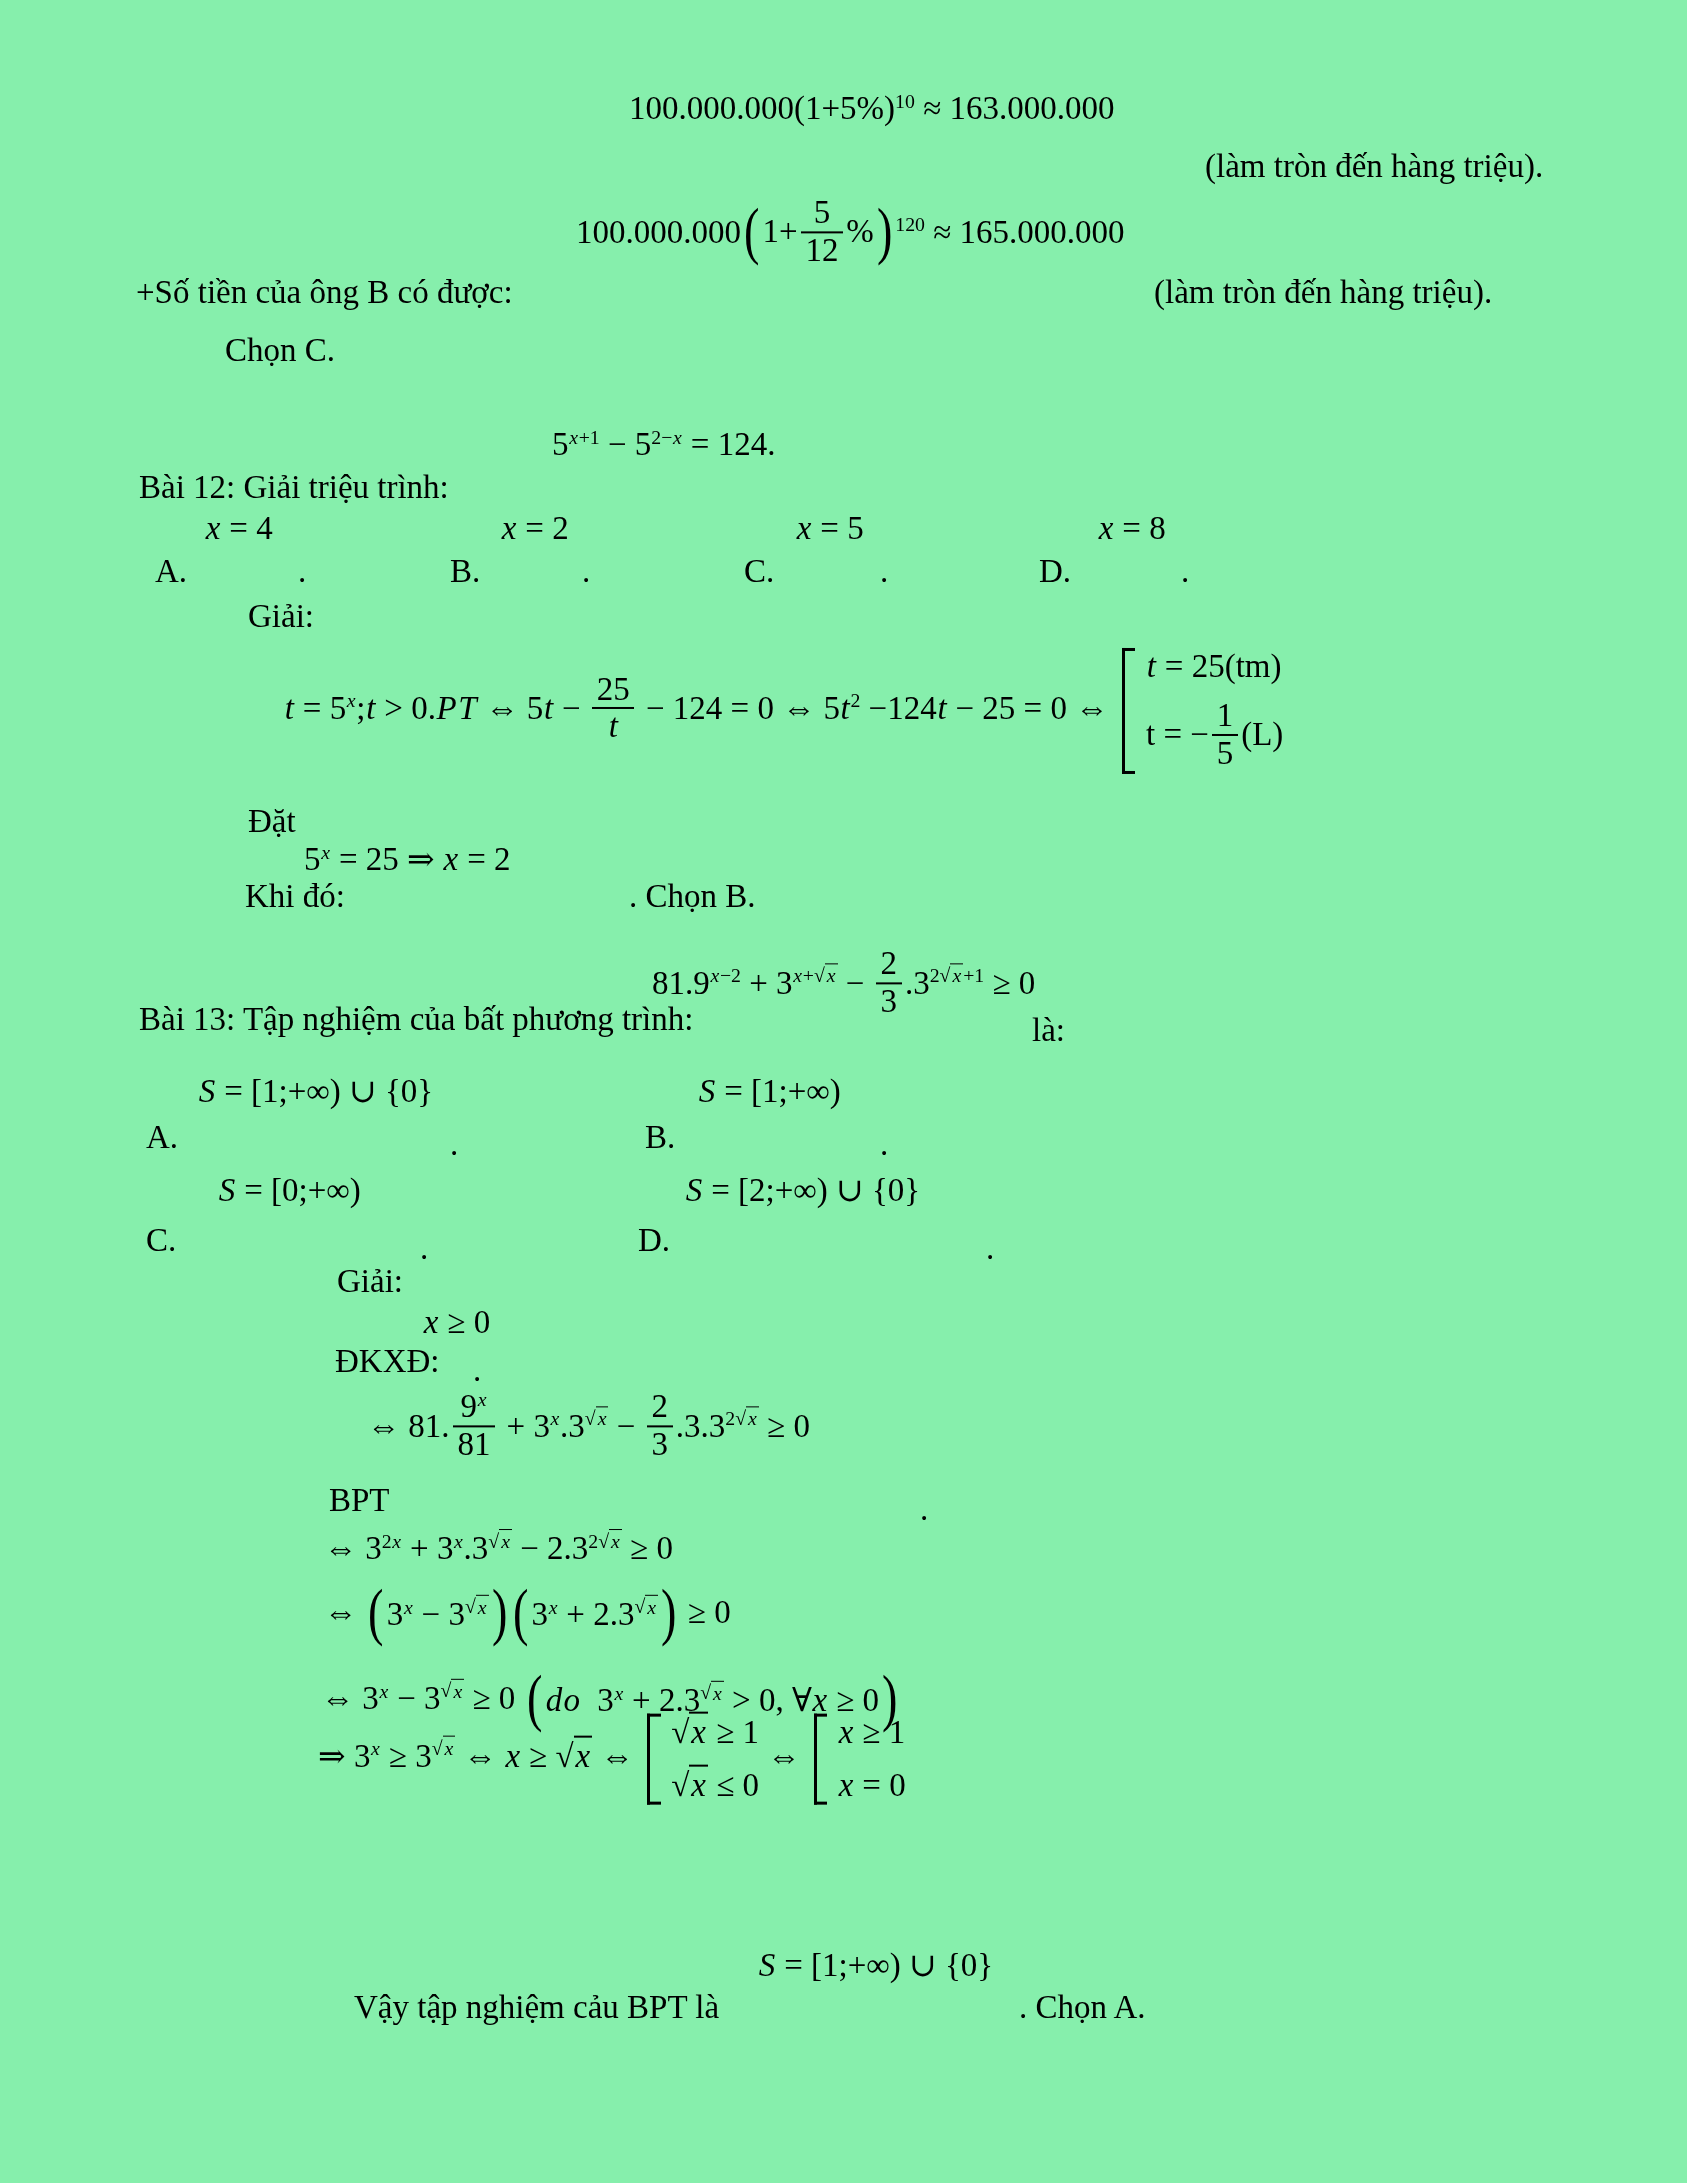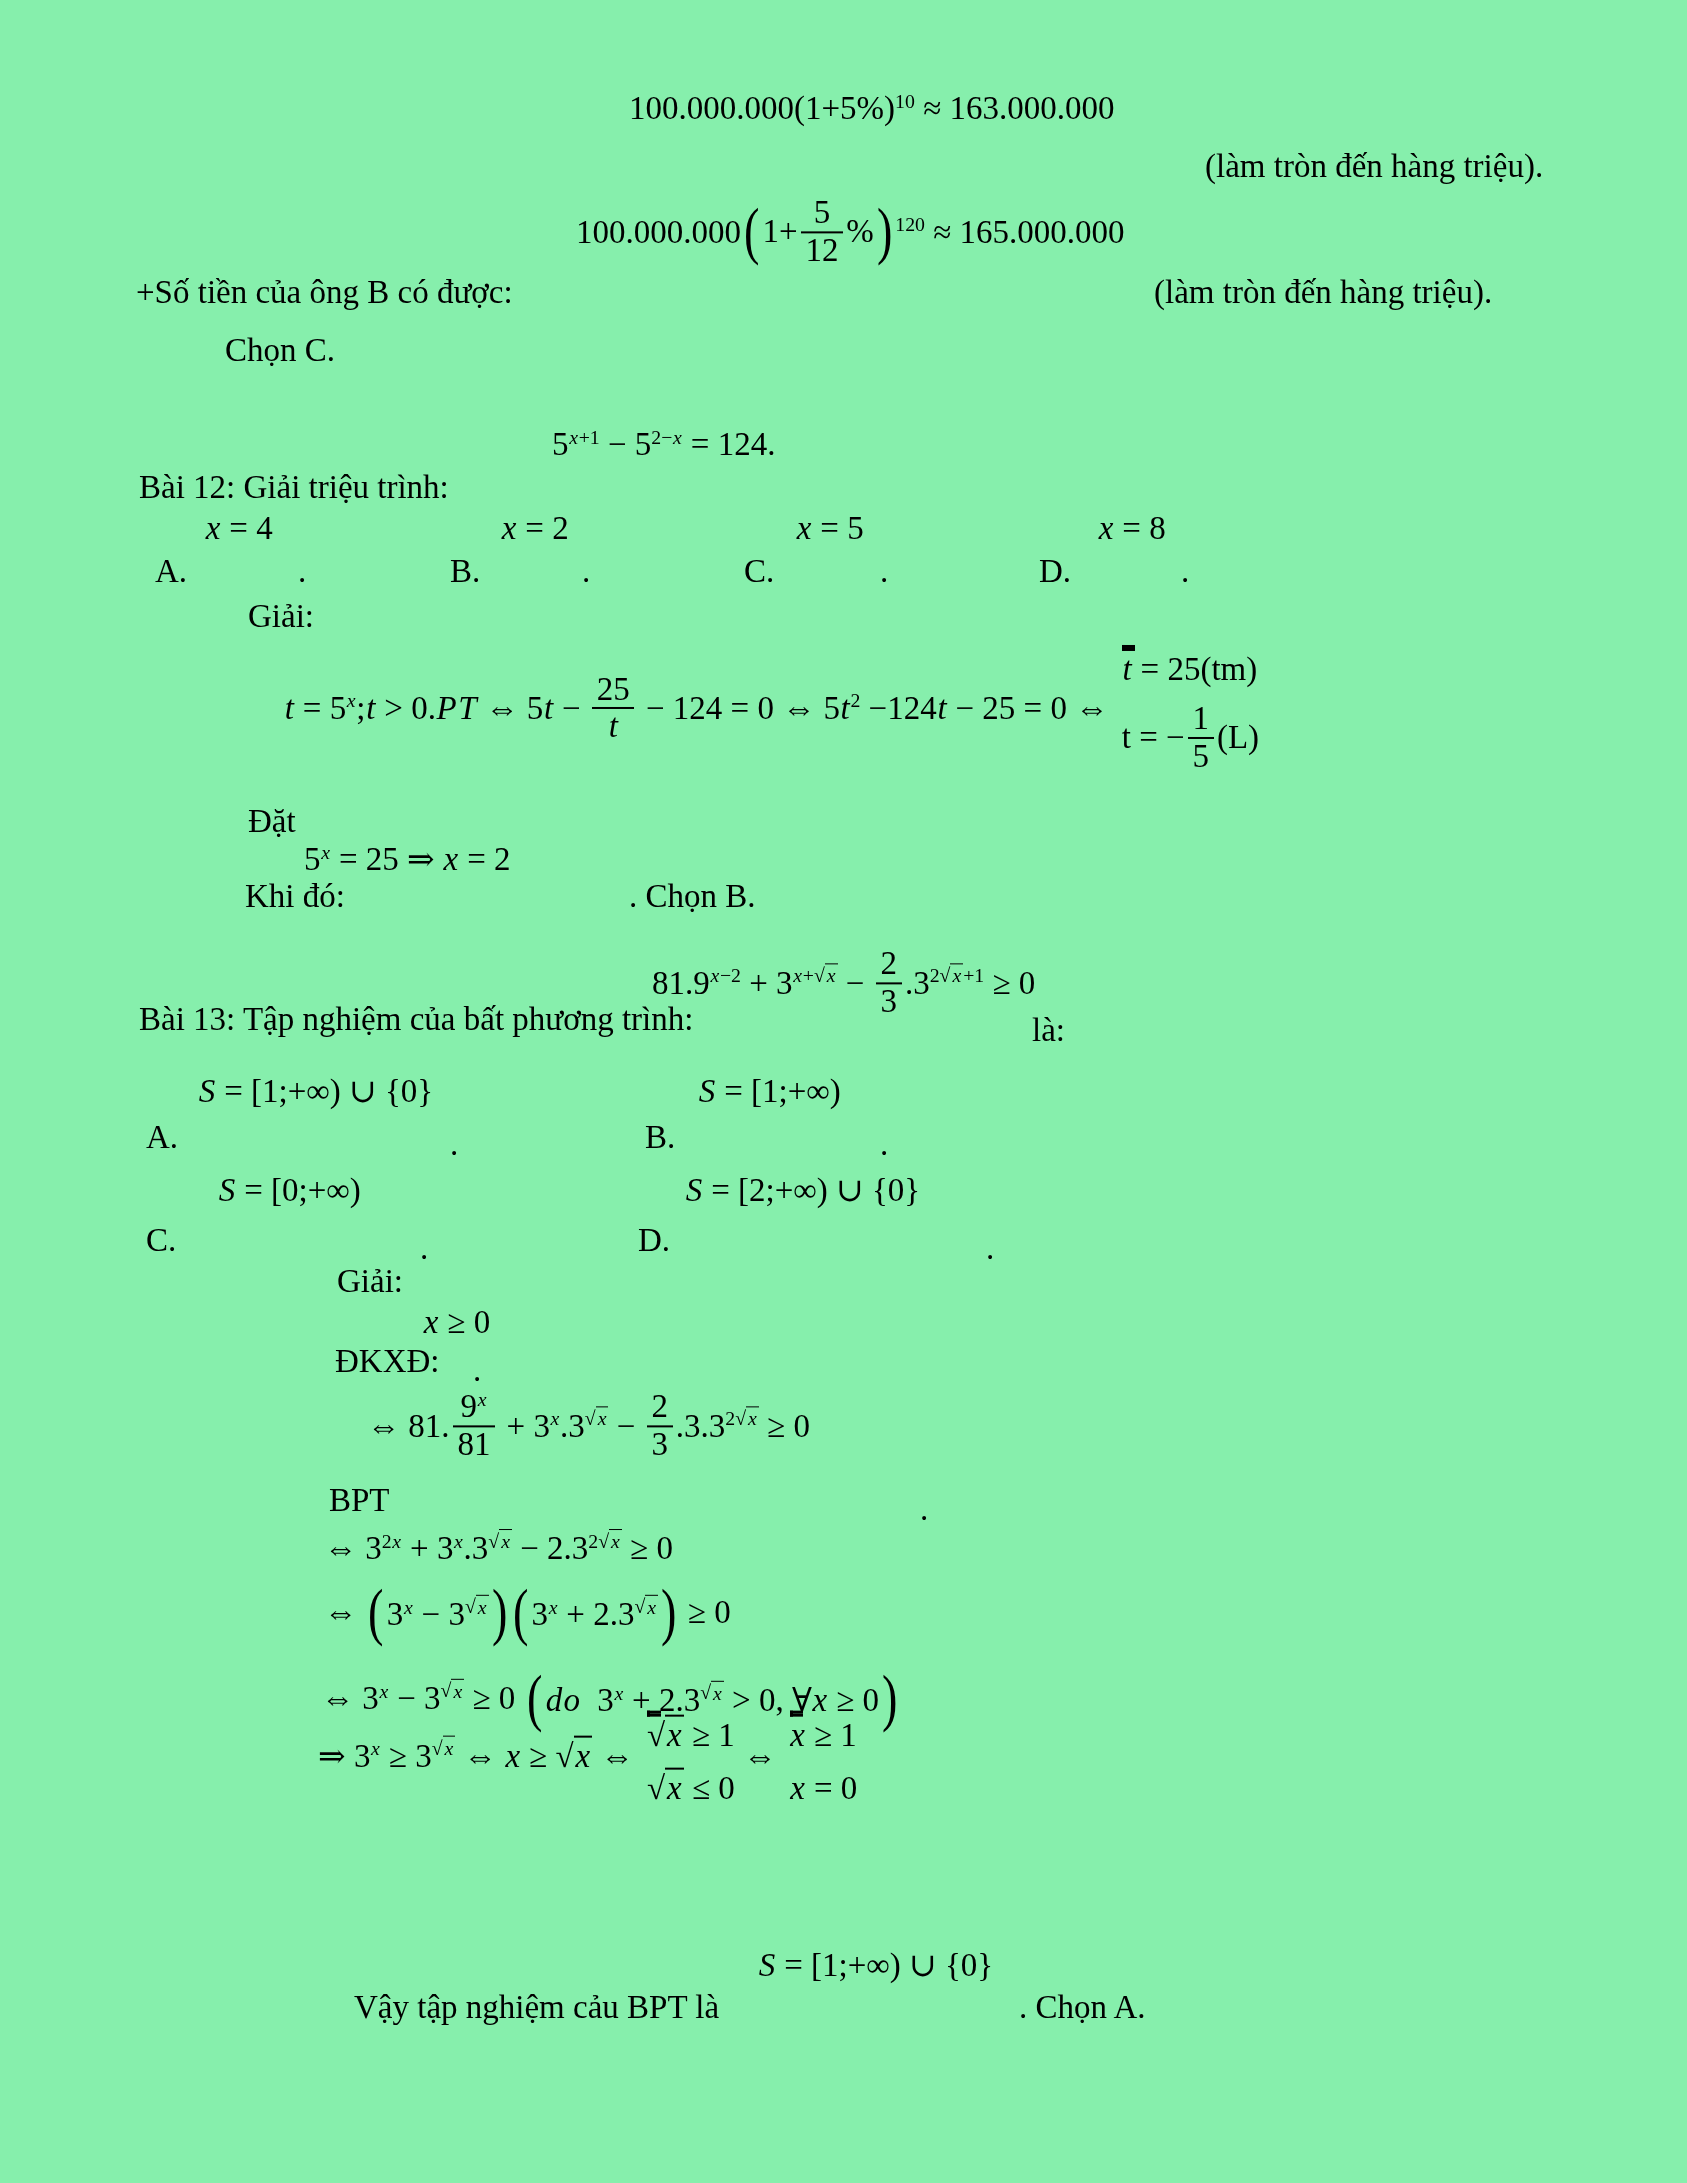--- a/index.html
+++ b/index.html
@@ -17,21 +17,21 @@
   .math i{font-style:italic;padding:0 0.7px;}
   .math .rm{font-style:normal;}
   .math sup{font-size:0.60em;vertical-align:0.58em;line-height:0;}
   .math .frac{display:inline-flex;flex-direction:column;text-align:center;vertical-align:middle;line-height:1.08;position:relative;top:-0.08em;margin:0 3.3px;}
   .math .fn{border-bottom:0.07em solid #000;padding:0 4.6px;}
   .math .fd{padding:0 4.6px;}
   .math .sqrt{white-space:nowrap;}
   .math .rad{border-top:0.07em solid #000;padding:0 1.3px;}
   .math .bigp{font-size:1.95em;line-height:0;vertical-align:middle;position:relative;top:-0.05em;display:inline-block;transform:scaleX(0.72);}
   .math .gin{vertical-align:middle;}
-  .math .cases{display:inline-flex;align-items:flex-end;vertical-align:middle;margin-left:5.3px;flex-direction:column;}
+  .math .cases{display:inline-flex;align-items:flex-end;vertical-align:middle;margin-left:5.3px;}
   .math .cbr{align-self:stretch;width:10.6px;border-left:0.10em solid #000;border-top:0.10em solid #000;border-bottom:0.10em solid #000;margin-right:10.6px;}
   .math .crows{display:inline-flex;flex-direction:column;gap:0.45em;}
   .math .crow{white-space:nowrap;}
 </style>
 </head>
 <body>
 
 <div class="page">
 
   <div class="m math" style="left:629px;top:109px">100.000.000(1+5%)<sup>10</sup> ≈ 163.000.000</div>

